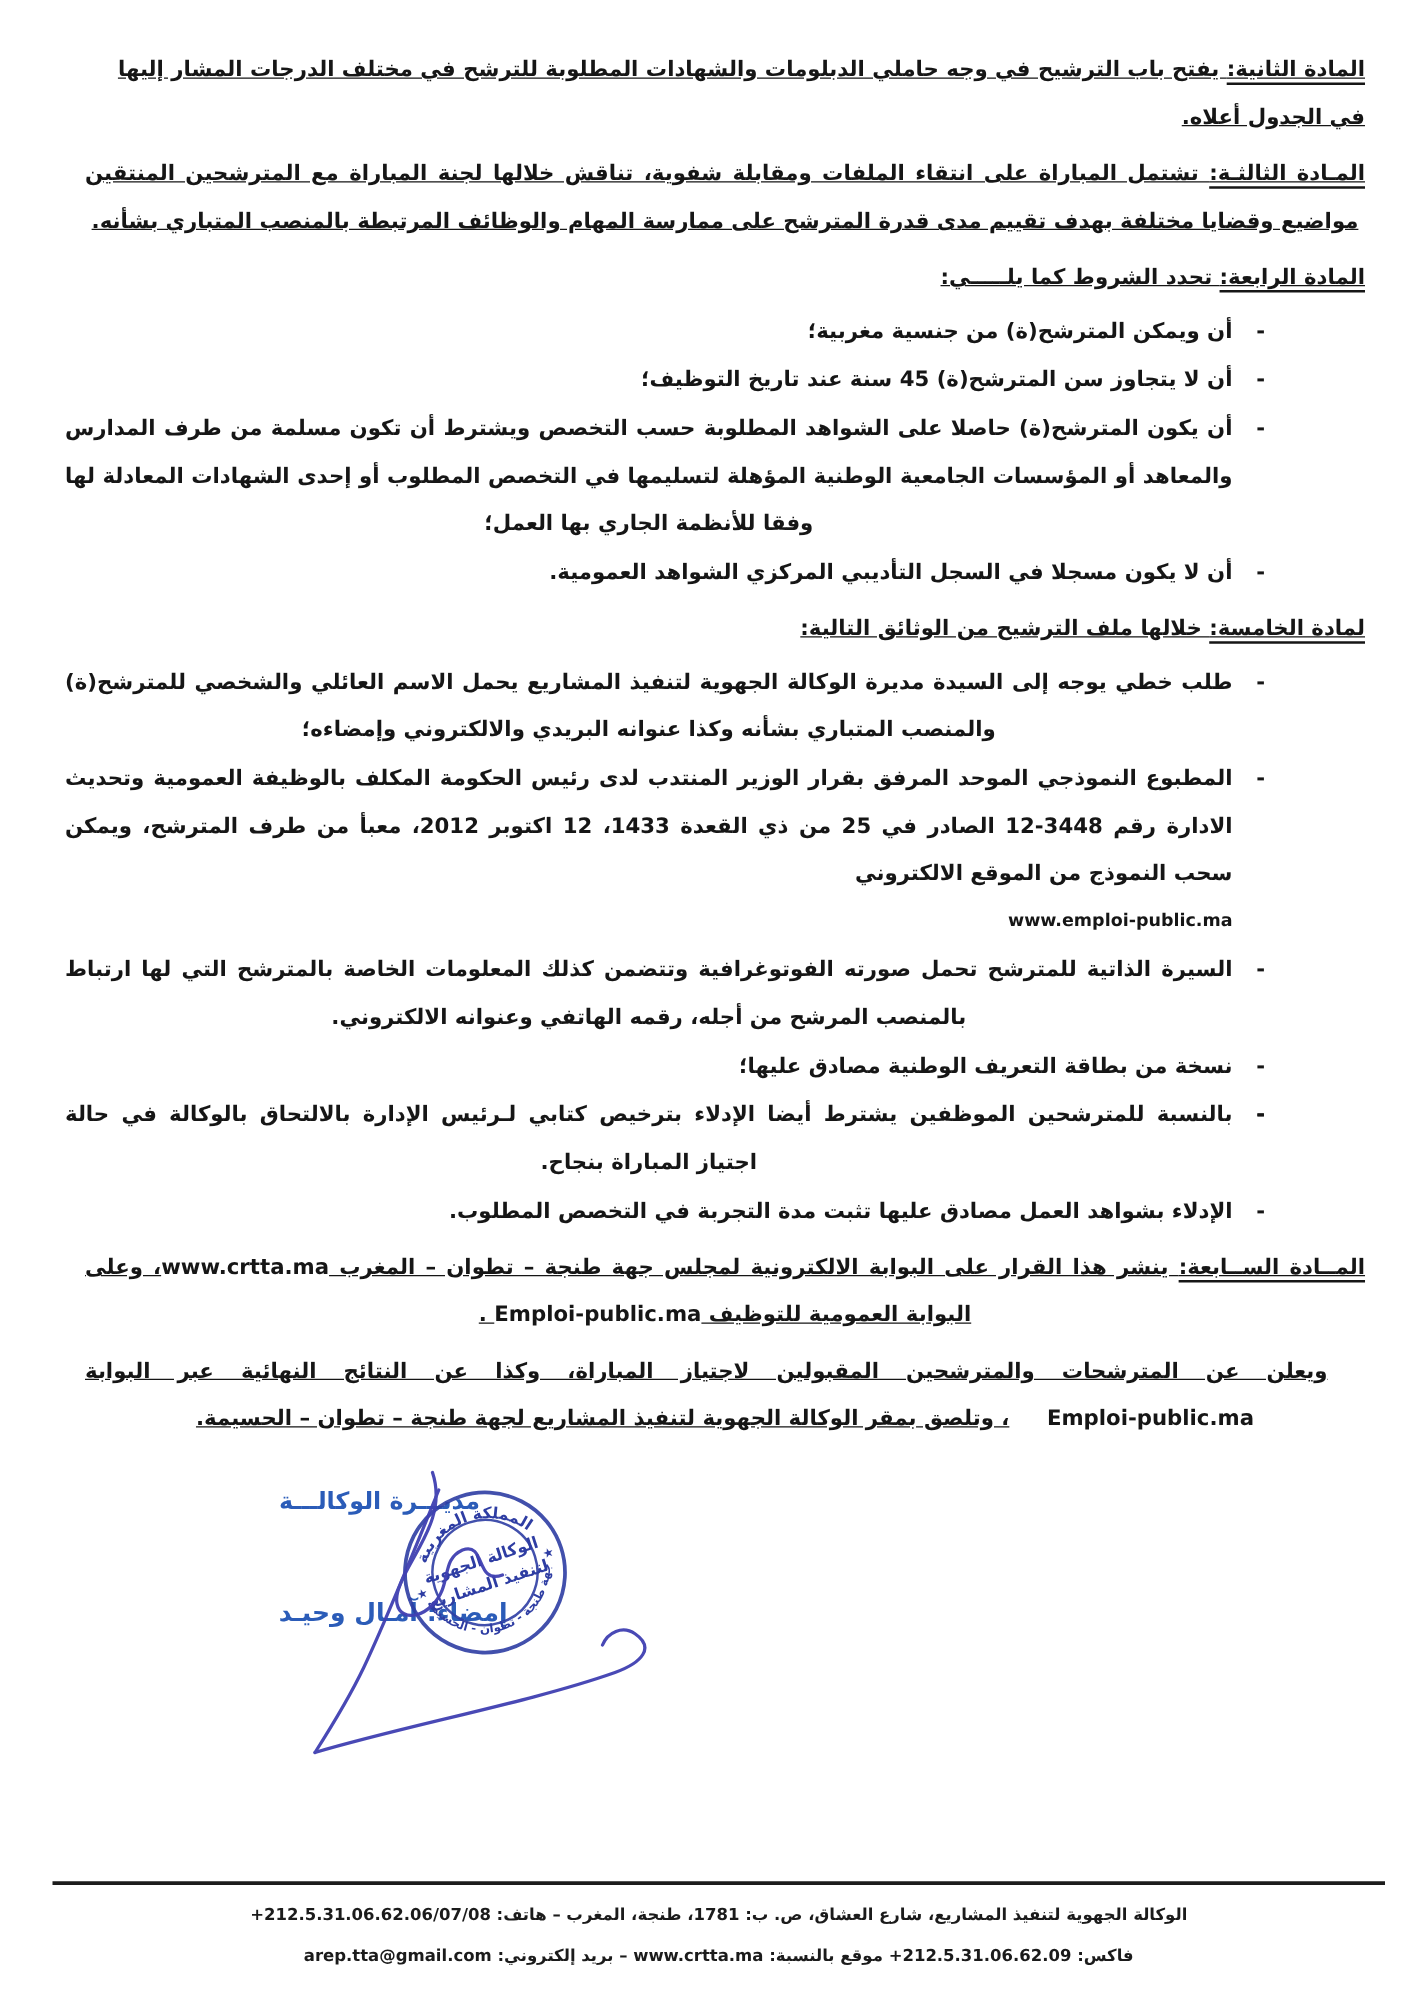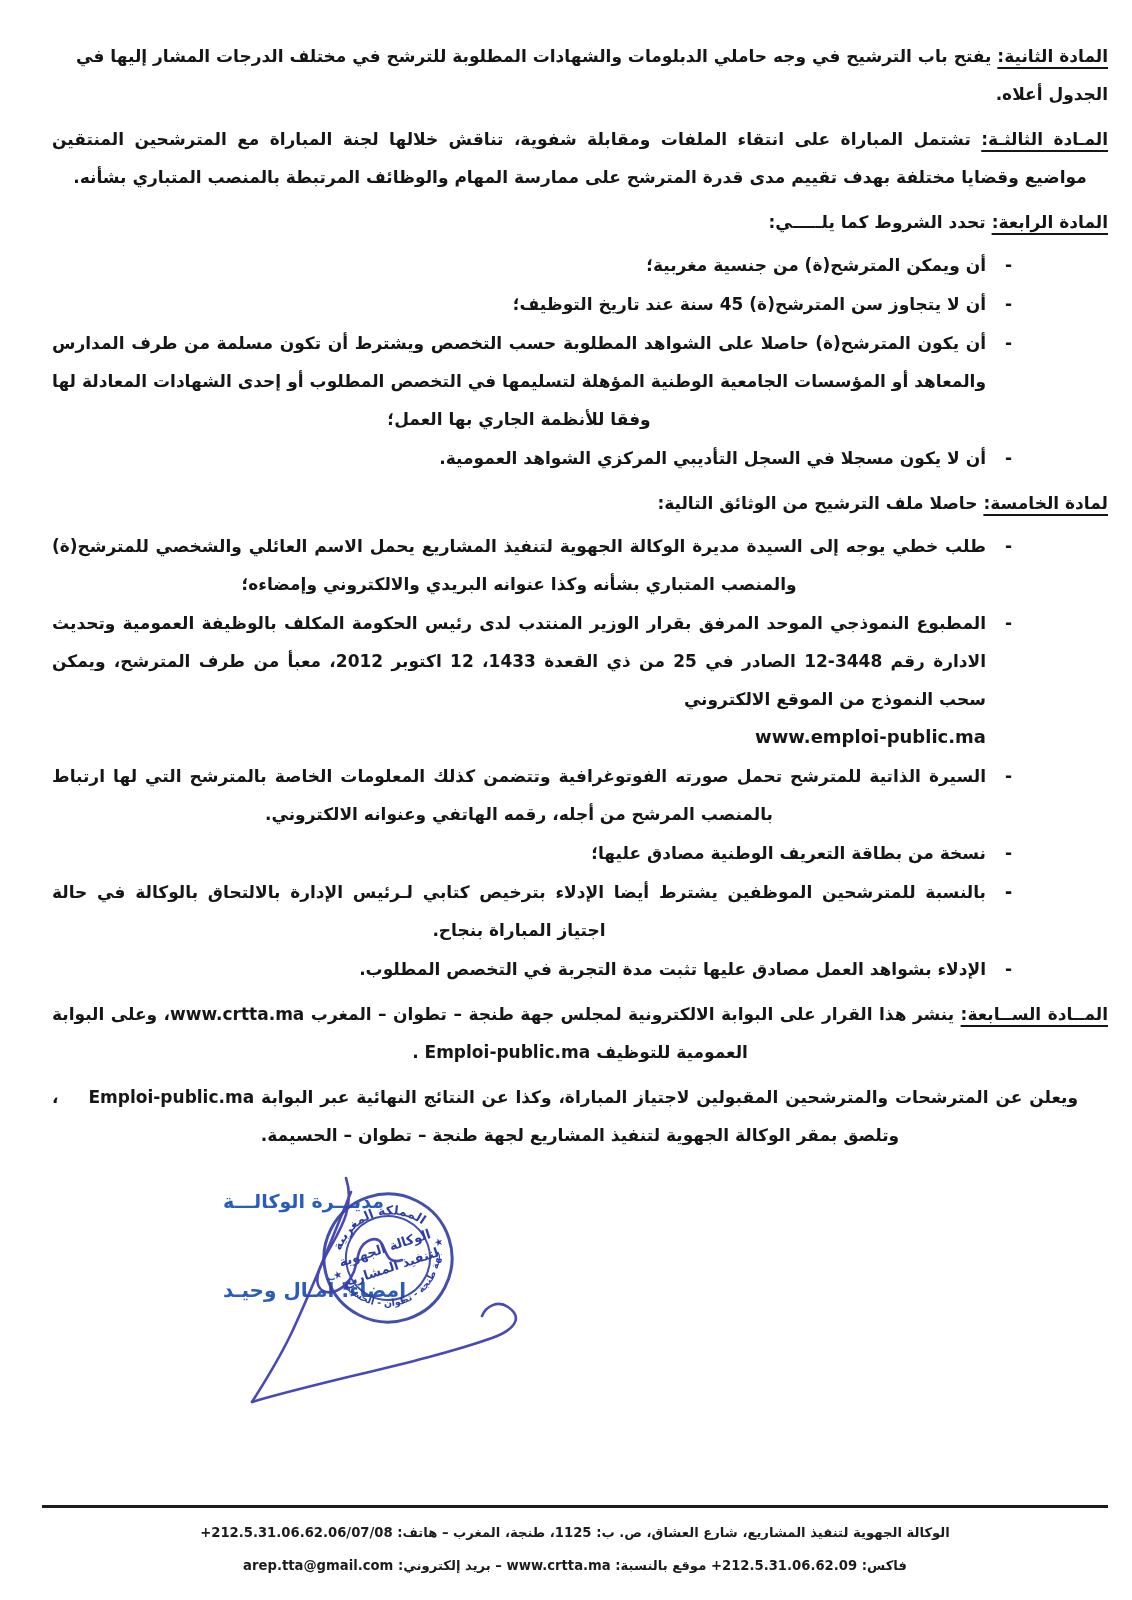--- a/index.html
+++ b/index.html
@@ -4,41 +4,41 @@
 <style>
   html,body{margin:0;padding:0;background:#ffffff;}
   body{
     width:1132px;height:1600px;position:relative;overflow:hidden;
     font-family:"DejaVu Sans","Liberation Sans",sans-serif;
     color:#161616;font-weight:700;direction:rtl;
   }
   .page{padding:30px 24px 0 52px;}
   .content{font-size:17px;line-height:38px;}
   p{margin:0;}
-  .sec{margin:7px 0 5px;}
+  .sec{margin:7px 16px 5px;text-decoration:underline;}
   .hd{
     text-decoration:underline;
     text-decoration-thickness:2px;
     text-underline-offset:5px;
     white-space:nowrap;
   }
   .p-start{text-align:right;}
   .p-just{text-align:justify;text-align-last:center;}
   ul.dashlist{list-style:none;margin:2px 0 4px;padding:0;}
   ul.dashlist li{
     position:relative;margin:1px 0;
     padding-right:122px;
   }
   ul.dashlist li > .dash{
     position:absolute;right:96px;top:0;
   }
   .li-start{text-align:right;}
   .li-just{text-align:justify;text-align-last:center;}
   .li-just-r{text-align:justify;text-align-last:right;}
-  .url-line{text-align:right;font-size:18px;}
+  .url-line{text-align:right;font-size:14px;}
   .ltr{direction:ltr;unicode-bidi:isolate;display:inline-block;}
   .indent{text-indent:30px;}
 
   
   .sigblock{
     position:relative;width:440px;height:235px;
     margin:22px auto 0 42px;
   }
   .sig-title{
     position:absolute;top:14px;right:150px;
@@ -70,21 +70,21 @@
 
     <p class="sec p-start"><span class="hd">المادة الرابعة:</span><span> تحدد الشروط كما يلـــــي:</span></p>
 
     <ul class="dashlist">
       <li class="li-start"><span class="dash">-</span><span>أن ويمكن المترشح(ة) من جنسية مغربية؛</span></li>
       <li class="li-start"><span class="dash">-</span><span>أن لا يتجاوز سن المترشح(ة) 45 سنة عند تاريخ التوظيف؛</span></li>
       <li class="li-just"><span class="dash">-</span><span>أن يكون المترشح(ة) حاصلا على الشواهد المطلوبة حسب التخصص ويشترط أن تكون مسلمة من طرف المدارس والمعاهد أو المؤسسات الجامعية الوطنية المؤهلة لتسليمها في التخصص المطلوب أو إحدى الشهادات المعادلة لها وفقا للأنظمة الجاري بها العمل؛</span></li>
       <li class="li-start"><span class="dash">-</span><span>أن لا يكون مسجلا في السجل التأديبي المركزي الشواهد العمومية.</span></li>
     </ul>
 
-    <p class="sec p-start"><span class="hd">لمادة الخامسة:</span><span> حاصلا ملف الترشيح من الوثائق التالية:</span></p>
+    <p class="sec p-start"><span class="hd">لمادة الخامسة:</span><span> خلالها ملف الترشيح من الوثائق التالية:</span></p>
 
     <ul class="dashlist">
       <li class="li-just"><span class="dash">-</span><span>طلب خطي يوجه إلى السيدة مديرة الوكالة الجهوية لتنفيذ المشاريع يحمل الاسم العائلي والشخصي للمترشح(ة) والمنصب المتباري بشأنه وكذا عنوانه البريدي والالكتروني وإمضاءه؛</span></li>
       <li class="li-just-r"><span class="dash">-</span><span>المطبوع النموذجي الموحد المرفق بقرار الوزير المنتدب لدى رئيس الحكومة المكلف بالوظيفة العمومية وتحديث الادارة رقم 3448-12 الصادر في 25 من ذي القعدة 1433، 12 اكتوبر 2012، معبأ من طرف المترشح، ويمكن سحب النموذج من الموقع الالكتروني</span>
         <div class="url-line"><span class="ltr">www.emploi-public.ma</span></div>
       </li>
       <li class="li-just"><span class="dash">-</span><span>السيرة الذاتية للمترشح تحمل صورته الفوتوغرافية وتتضمن كذلك المعلومات الخاصة بالمترشح التي لها ارتباط بالمنصب المرشح من أجله، رقمه الهاتفي وعنوانه الالكتروني.</span></li>
       <li class="li-start"><span class="dash">-</span><span>نسخة من بطاقة التعريف الوطنية مصادق عليها؛</span></li>
       <li class="li-start"><span class="dash">-</span></li>
       <li class="li-just"><span class="dash">-</span><span>بالنسبة للمترشحين الموظفين يشترط أيضا الإدلاء بترخيص كتابي لـرئيس الإدارة بالالتحاق بالوكالة في حالة اجتياز المباراة بنجاح.</span></li>
@@ -128,15 +128,15 @@
         <path d="M 252 2 C 264 38 236 66 226 92 C 216 116 236 124 252 108 C 268 92 258 72 276 64 C 295 57 286 92 308 84"></path>
         <path d="M 257 16 C 240 58 216 118 197 158 C 186 181 172 204 158 226"></path>
         <path d="M 158 226 C 232 204 330 186 398 162 C 420 154 430 142 414 131 C 404 124 392 130 388 140"></path>
       </g>
     </svg>
   </div>
 </div>
 
 <div class="footer">
   <div class="rule"></div>
-  <div><span>الوكالة الجهوية لتنفيذ المشاريع، شارع العشاق، ص. ب: 1125، طنجة، المغرب – هاتف: </span><span class="ltr">+212.5.31.06.62.06/07/08</span></div>
+  <div><span>الوكالة الجهوية لتنفيذ المشاريع، شارع العشاق، ص. ب: 1781، طنجة، المغرب – هاتف: </span><span class="ltr">+212.5.31.06.62.06/07/08</span></div>
   <div><span>فاكس: </span><span class="ltr">+212.5.31.06.62.09</span><span> موقع بالنسبة: </span><span class="ltr">www.crtta.ma</span><span> – بريد إلكتروني: </span><span class="ltr">arep.tta@gmail.com</span></div>
 </div>
 
 </body></html>

